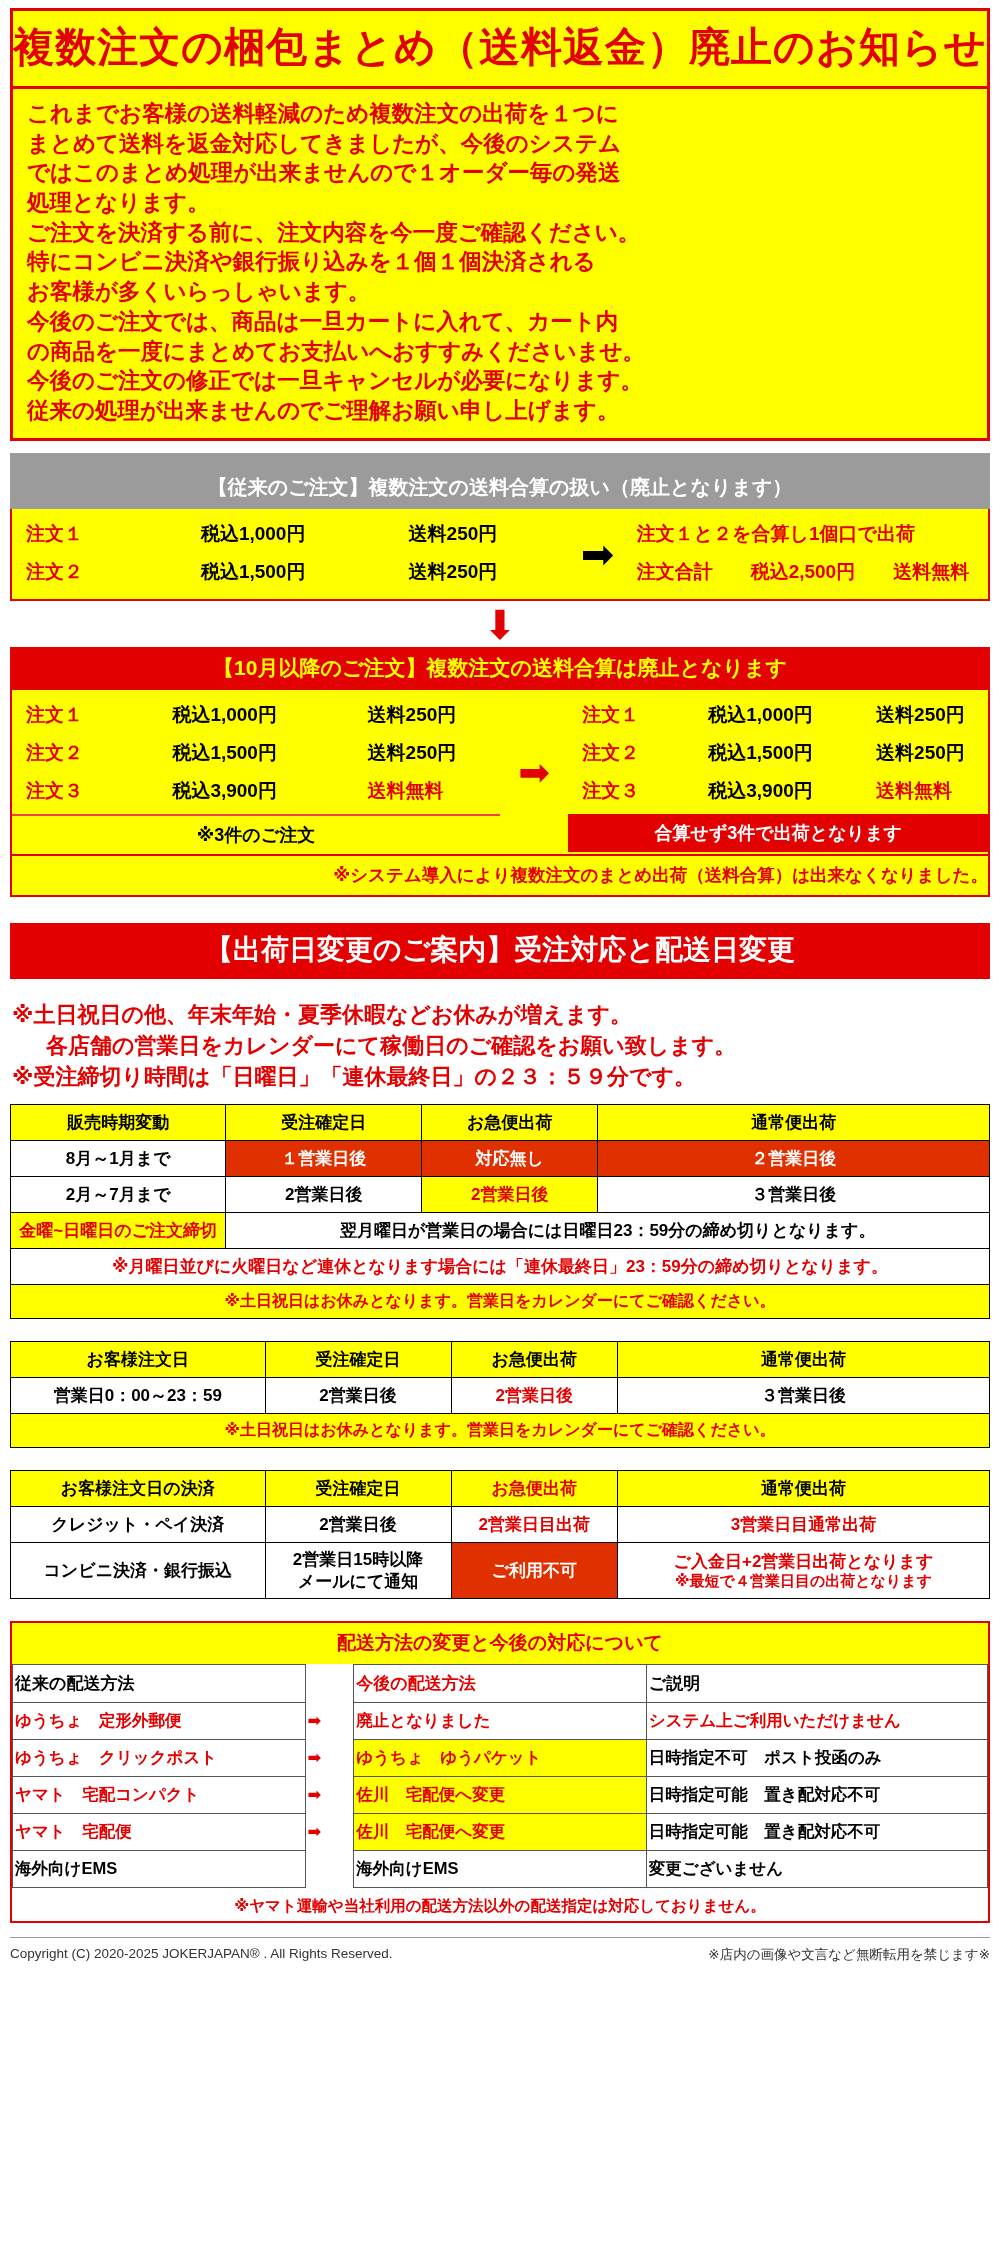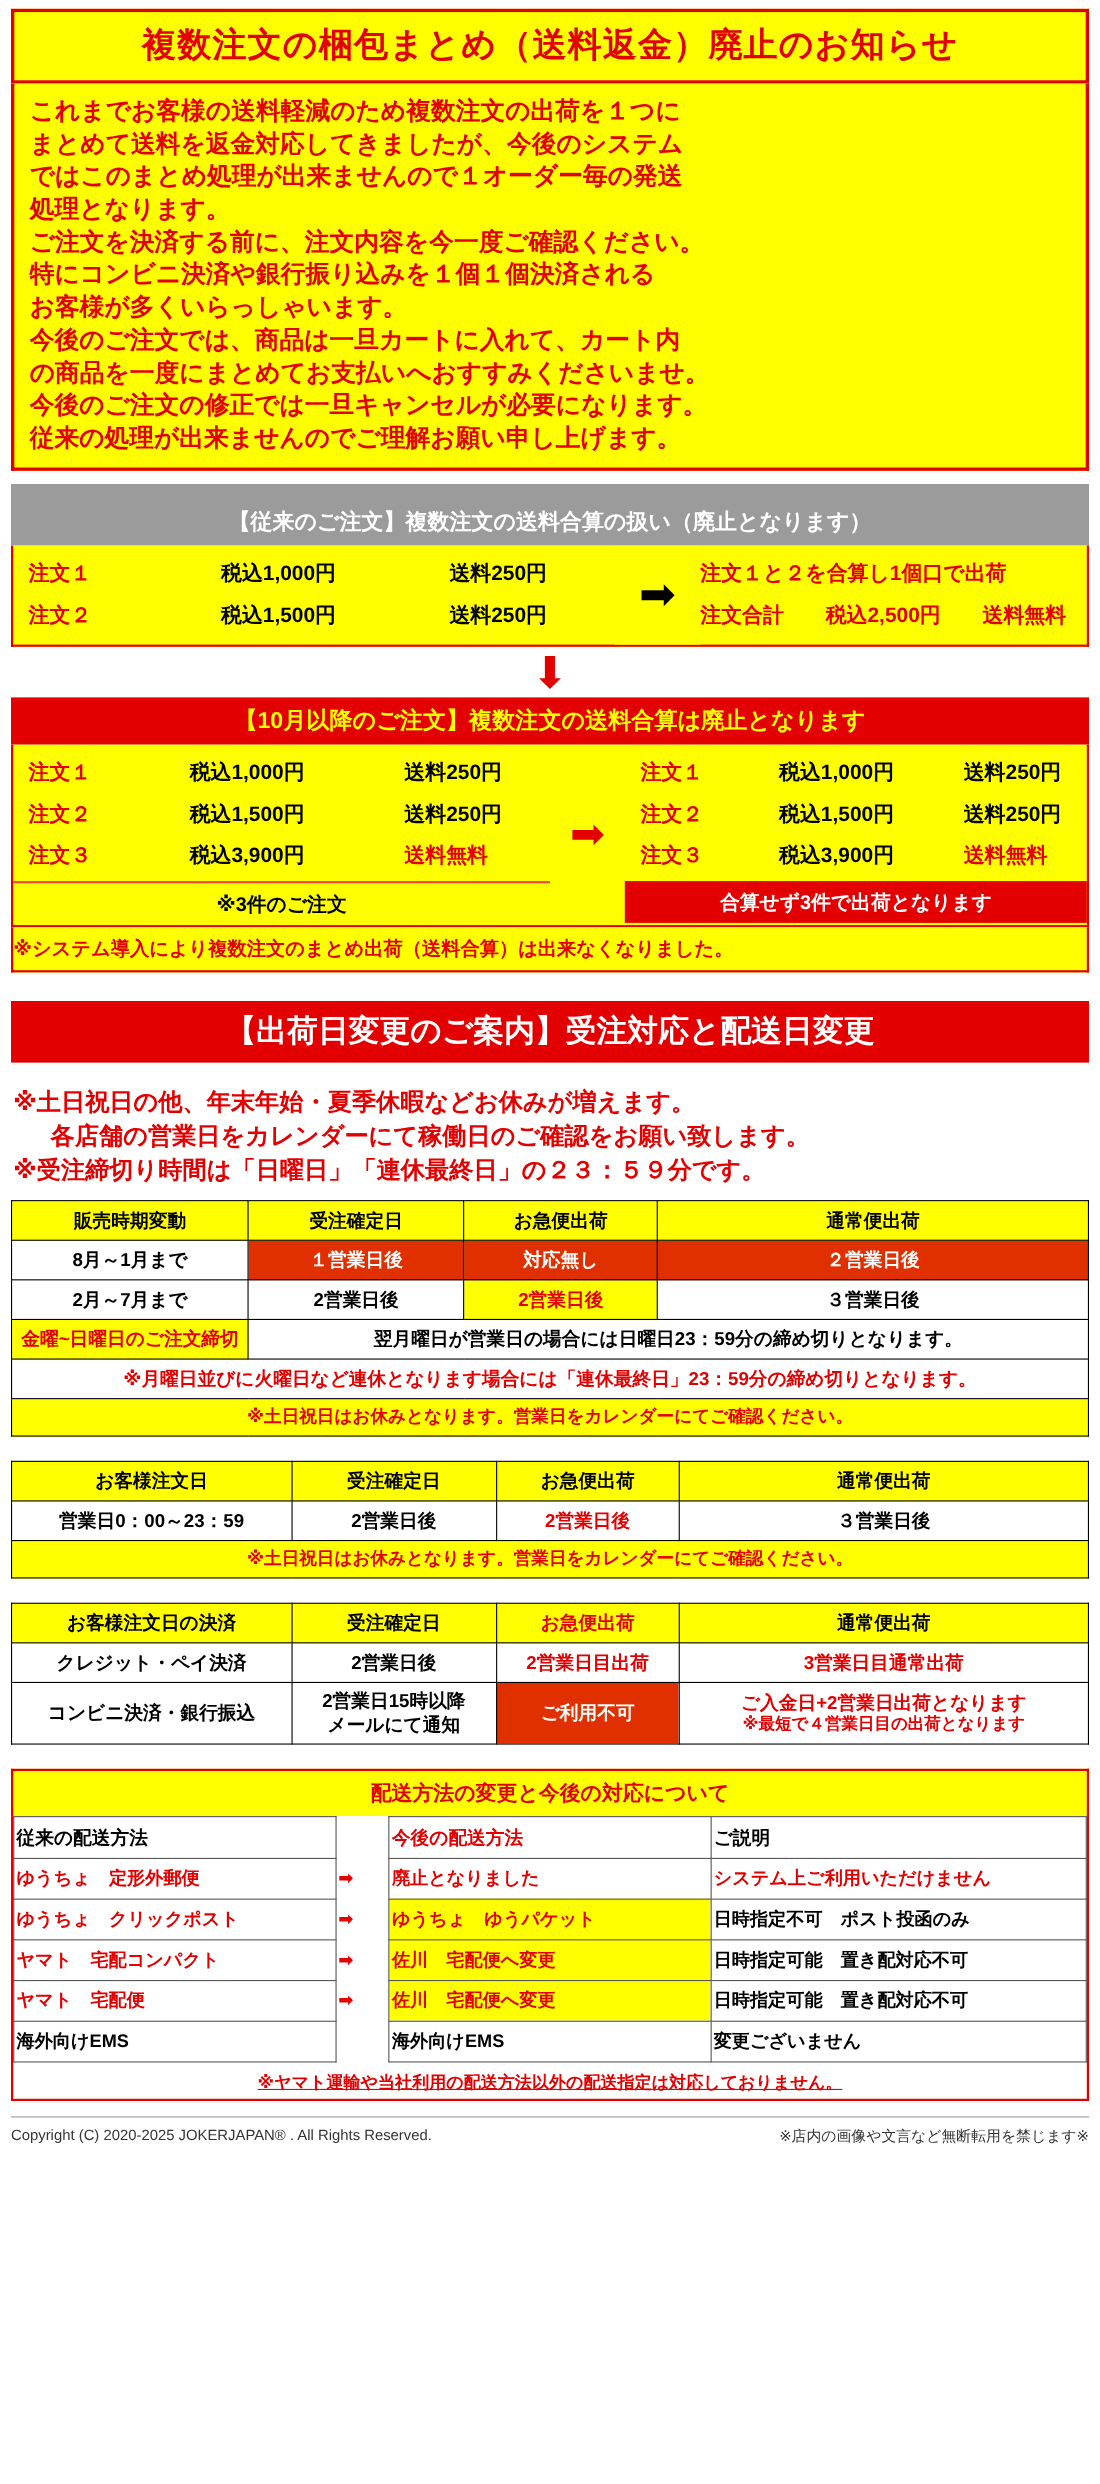--- a/index.html
+++ b/index.html
@@ -12,21 +12,21 @@
   }
   .page{width:1000px;margin:0 auto;position:relative;}
 
   
   .notice-wrap{padding:8px 10px 0 10px;}
   .notice-title{
     background:#ffff00;
     border:3px solid #e30000;
     color:#e30000;
     font-weight:bold;
-    font-size:31px;
+    font-size:41px;
     text-align:center;
     padding:9px 0 11px 0;
     letter-spacing:1px;
   }
   .notice-body{
     background:#ffff00;
     border:3px solid #e30000;
     border-top:none;
     color:#e30000;
     font-weight:bold;
@@ -111,21 +111,21 @@
   .oct-note{
     text-align:center;font-weight:bold;font-size:18px;padding:7px 0 7px 0;
     border-top:2px solid #ef4444;margin-top:4px;
   }
   .oct-note-right{
     background:#e30000;color:#ffffff;text-align:center;font-weight:bold;font-size:18px;
     padding:7px 0;margin-top:4px;
   }
   .oct-foot{
     border:2px solid #e30000;border-top:none;background:#ffff00;color:#e30000;
-    text-align:left;font-weight:bold;font-size:17.5px;padding:7px 0 8px 0;
+    text-align:right;font-weight:bold;font-size:17.5px;padding:7px 0 8px 0;
   }
 
   
   .big-red-bar{
     background:#e30000;color:#ffffff;font-weight:bold;font-size:28px;
     text-align:center;padding:8px 0 10px 0;margin:26px 10px 0 10px;
   }
   .red-lines{
     margin:20px 12px 0 12px;color:#e30000;font-weight:bold;font-size:22px;line-height:1.42;
   }
@@ -155,21 +155,21 @@
     background:#ffff00;color:#e30000;font-weight:bold;font-size:19px;text-align:center;padding:7px 0 8px 0;
     border:2px solid #e30000;border-bottom:none;
   }
   .dm-wrap{border:2px solid #e30000;border-top:none;padding:0;margin:0;}
   .dm{width:100%;border-collapse:collapse;}
   .dm td{border:1px solid #555;font-weight:bold;font-size:16.5px;padding:7px 2px;background:#fff;}
   .dm td.noborder{border:none;background:#fff;}
   .dm .hdr{font-size:17px;}
   .arrow-cell{border:none !important;color:#e30000;font-size:18px;}
   .dm-foot{
-    color:#e30000;font-weight:bold;font-size:15.5px;text-align:center;padding:8px 0 4px 0;text-decoration:underline;
+    color:#e30000;font-weight:bold;font-size:15.5px;text-align:center;padding:8px 0 4px 0;
   }
 
   .copyright{
     border-top:1px solid #999;
     margin:14px 10px 0 10px;
     padding:8px 0 12px 0;
     font-size:13.5px;
     display:flex;justify-content:space-between;
     color:#333;
   }

